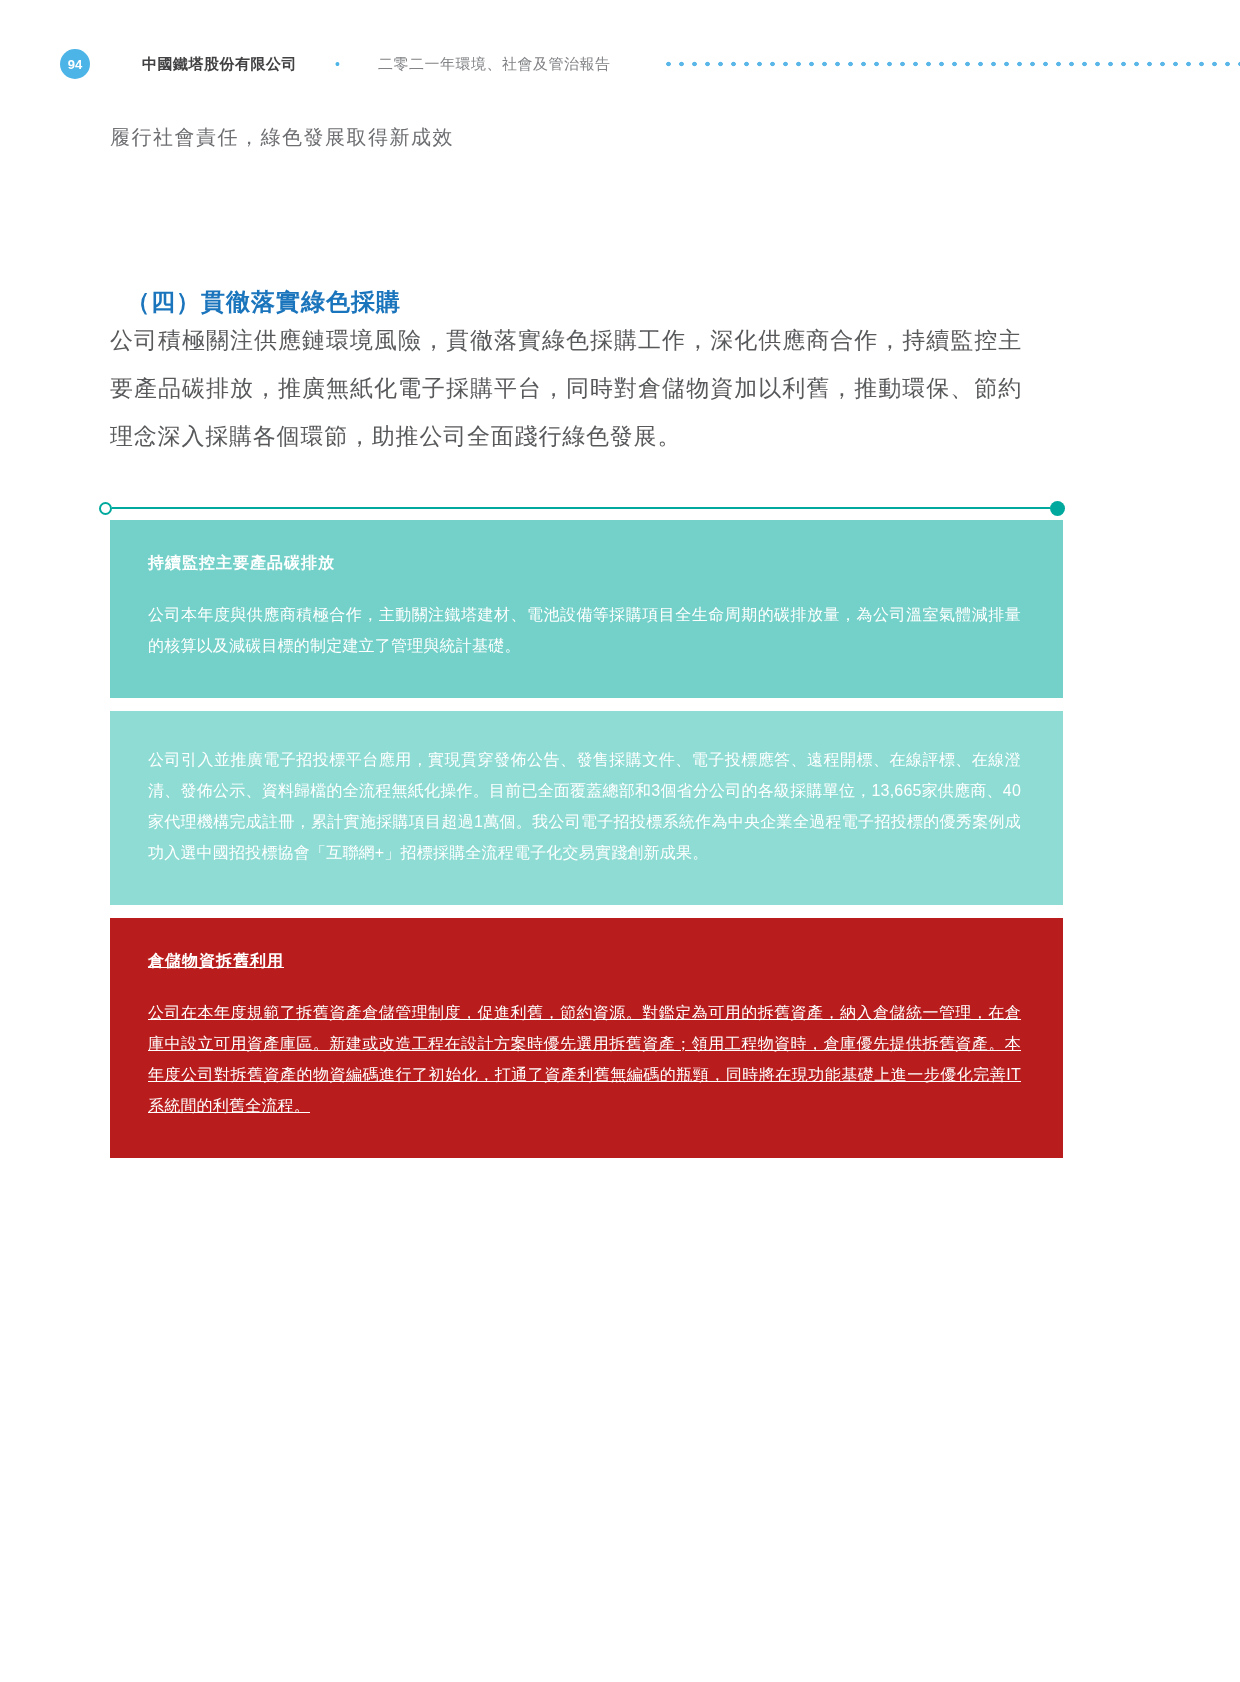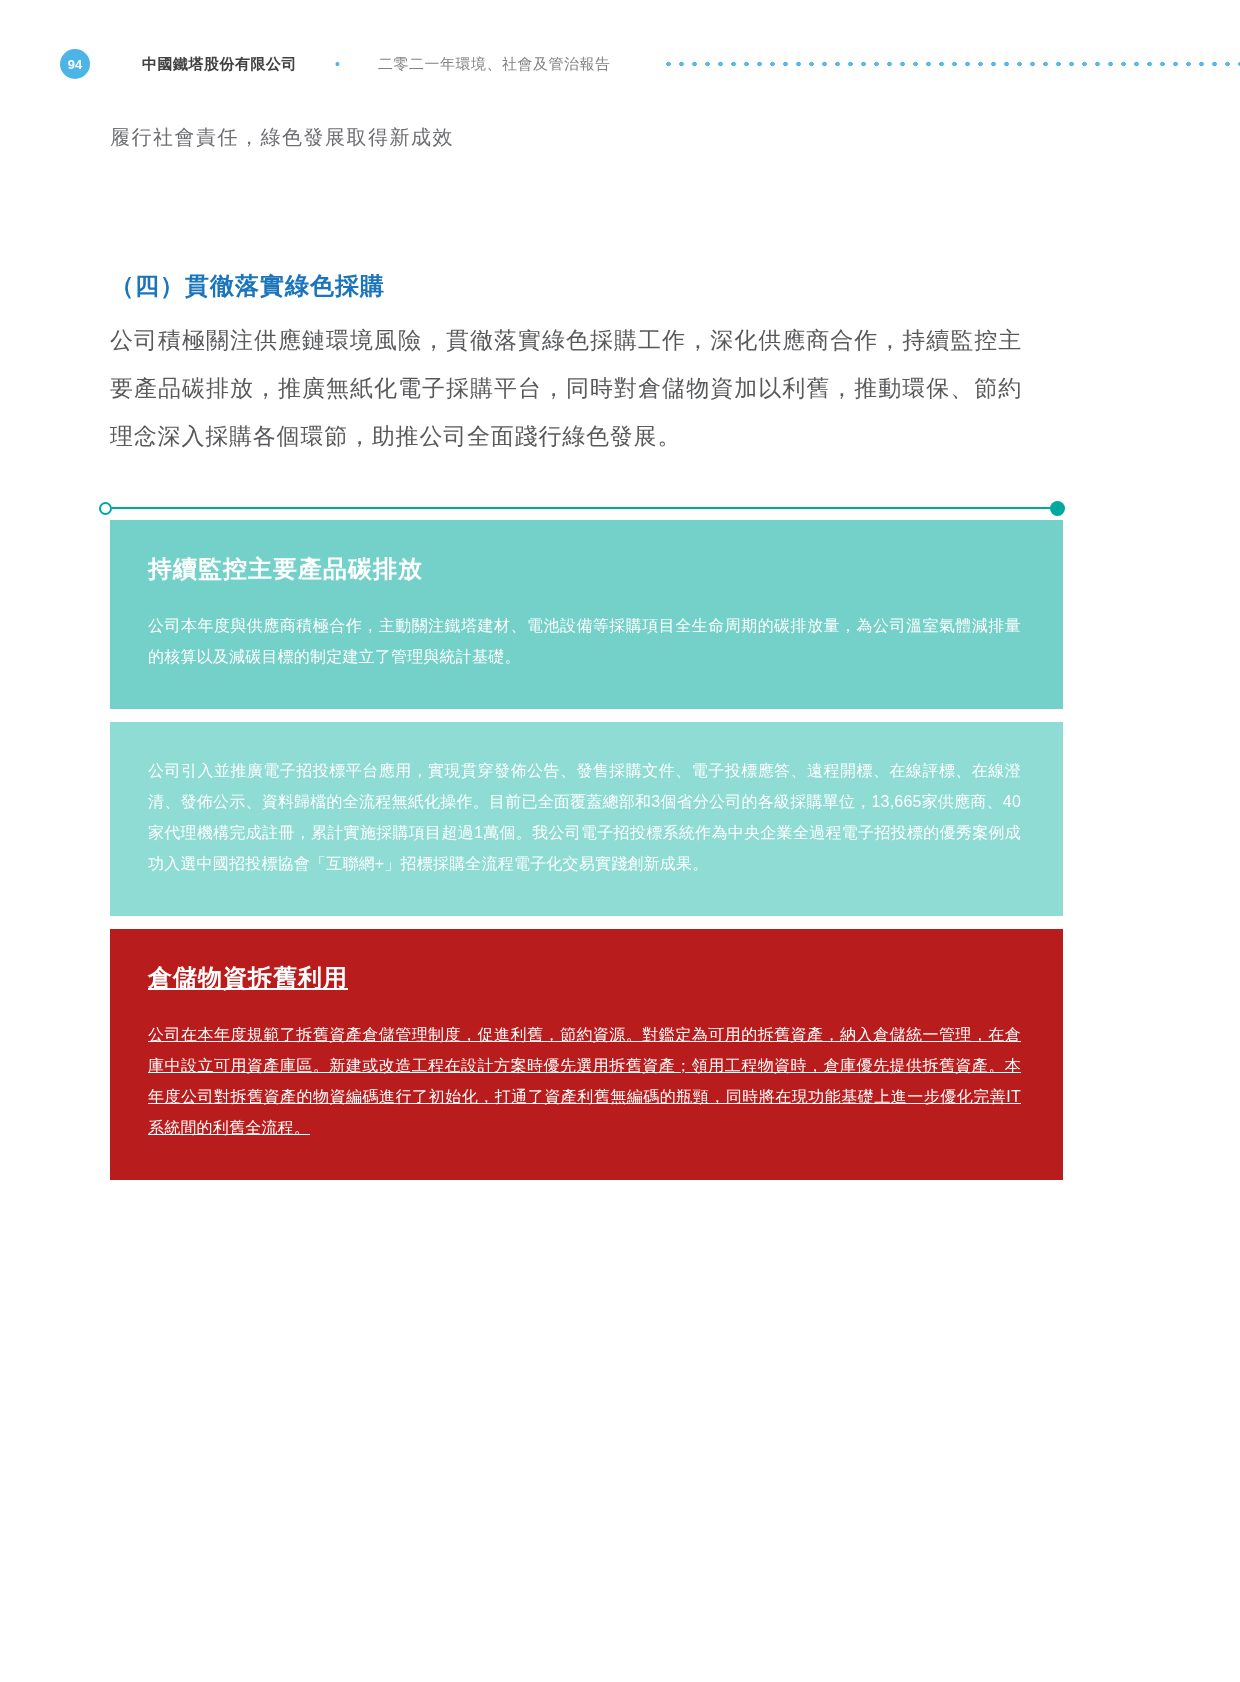--- a/index.html
+++ b/index.html
@@ -33,21 +33,21 @@
   }
 
   
   .subtitle{
     position:absolute;top:124px;left:110px;
     font-size:20px;color:#6d6e71;letter-spacing:1.5px;
   }
 
   
   .section-heading{
-    position:absolute;top:270px;left:110px;margin:0;
+    position:absolute;top:270px;left:110px;margin:16px;
     font-size:24px;font-weight:bold;color:#1b75bc;letter-spacing:1px;
   }
   .intro{
     position:absolute;top:316px;left:110px;width:912px;margin:0;
     font-size:23px;color:#58595b;line-height:48px;
     text-align:justify;letter-spacing:.8px;
   }
 
   
   .timeline{
@@ -66,21 +66,21 @@
     position:absolute;top:520px;left:110px;width:953px;
     display:flex;flex-direction:column;gap:13px;
   }
   .card{
     box-sizing:border-box;
     padding:33px 42px 37px 38px;
     color:#ffffff;
   }
   .card h3{
     margin:0 0 25px 0;
-    font-size:24px;font-weight:bold;letter-spacing:1px;
+    font-size:16px;font-weight:bold;letter-spacing:1px;
   }
   .card p{
     margin:0;
     font-size:16px;line-height:31px;
     text-align:justify;letter-spacing:.2px;
   }
 </style>
 </head>
 <body>
 

